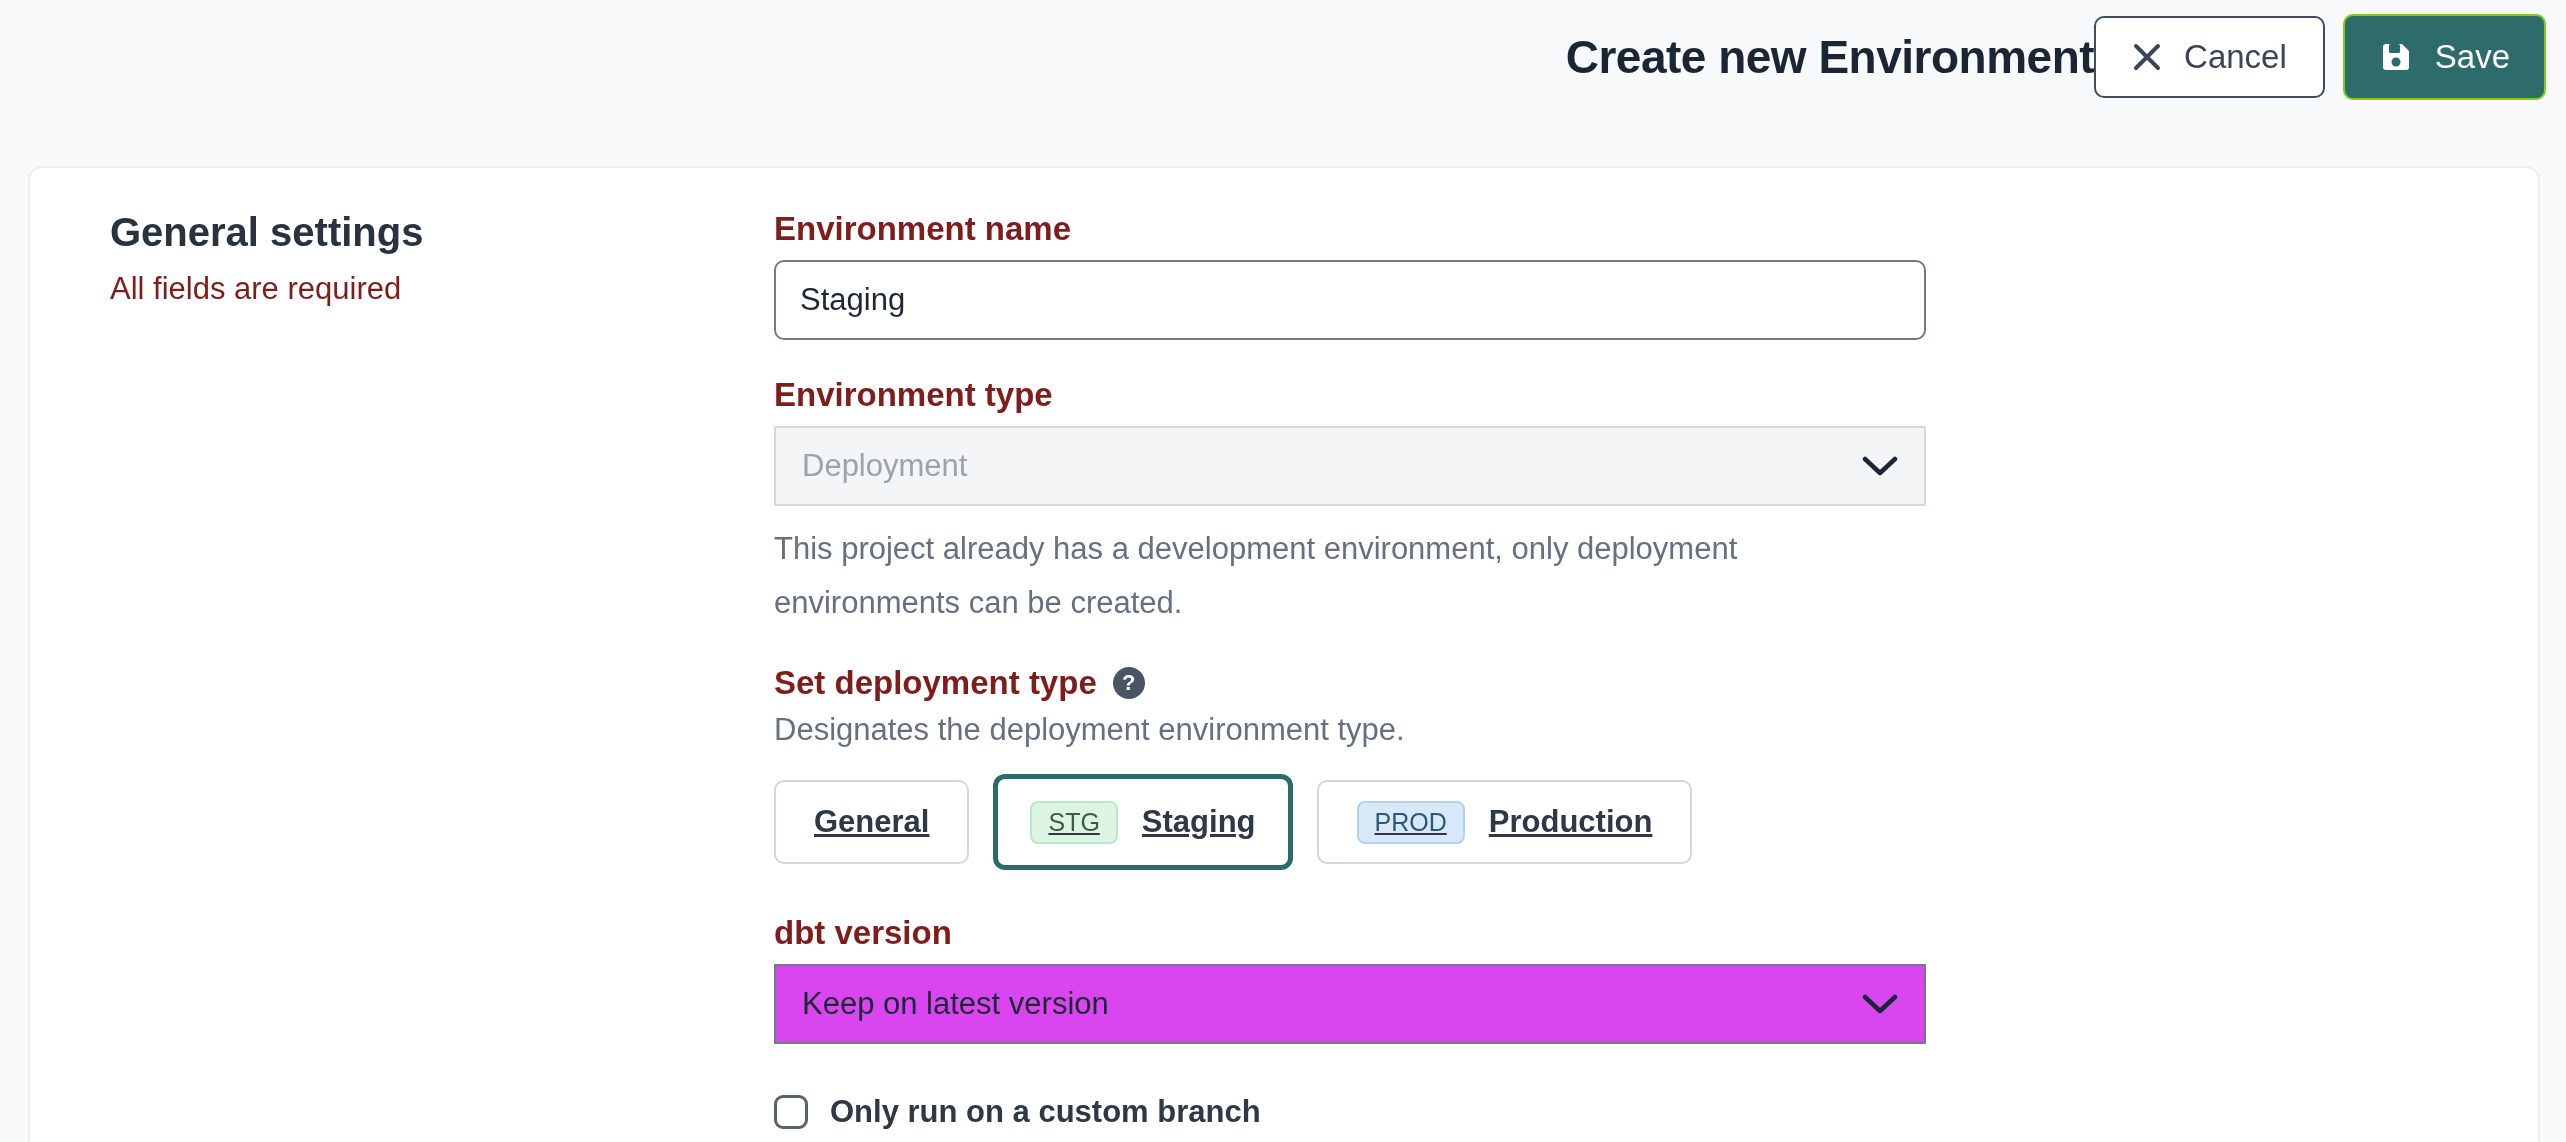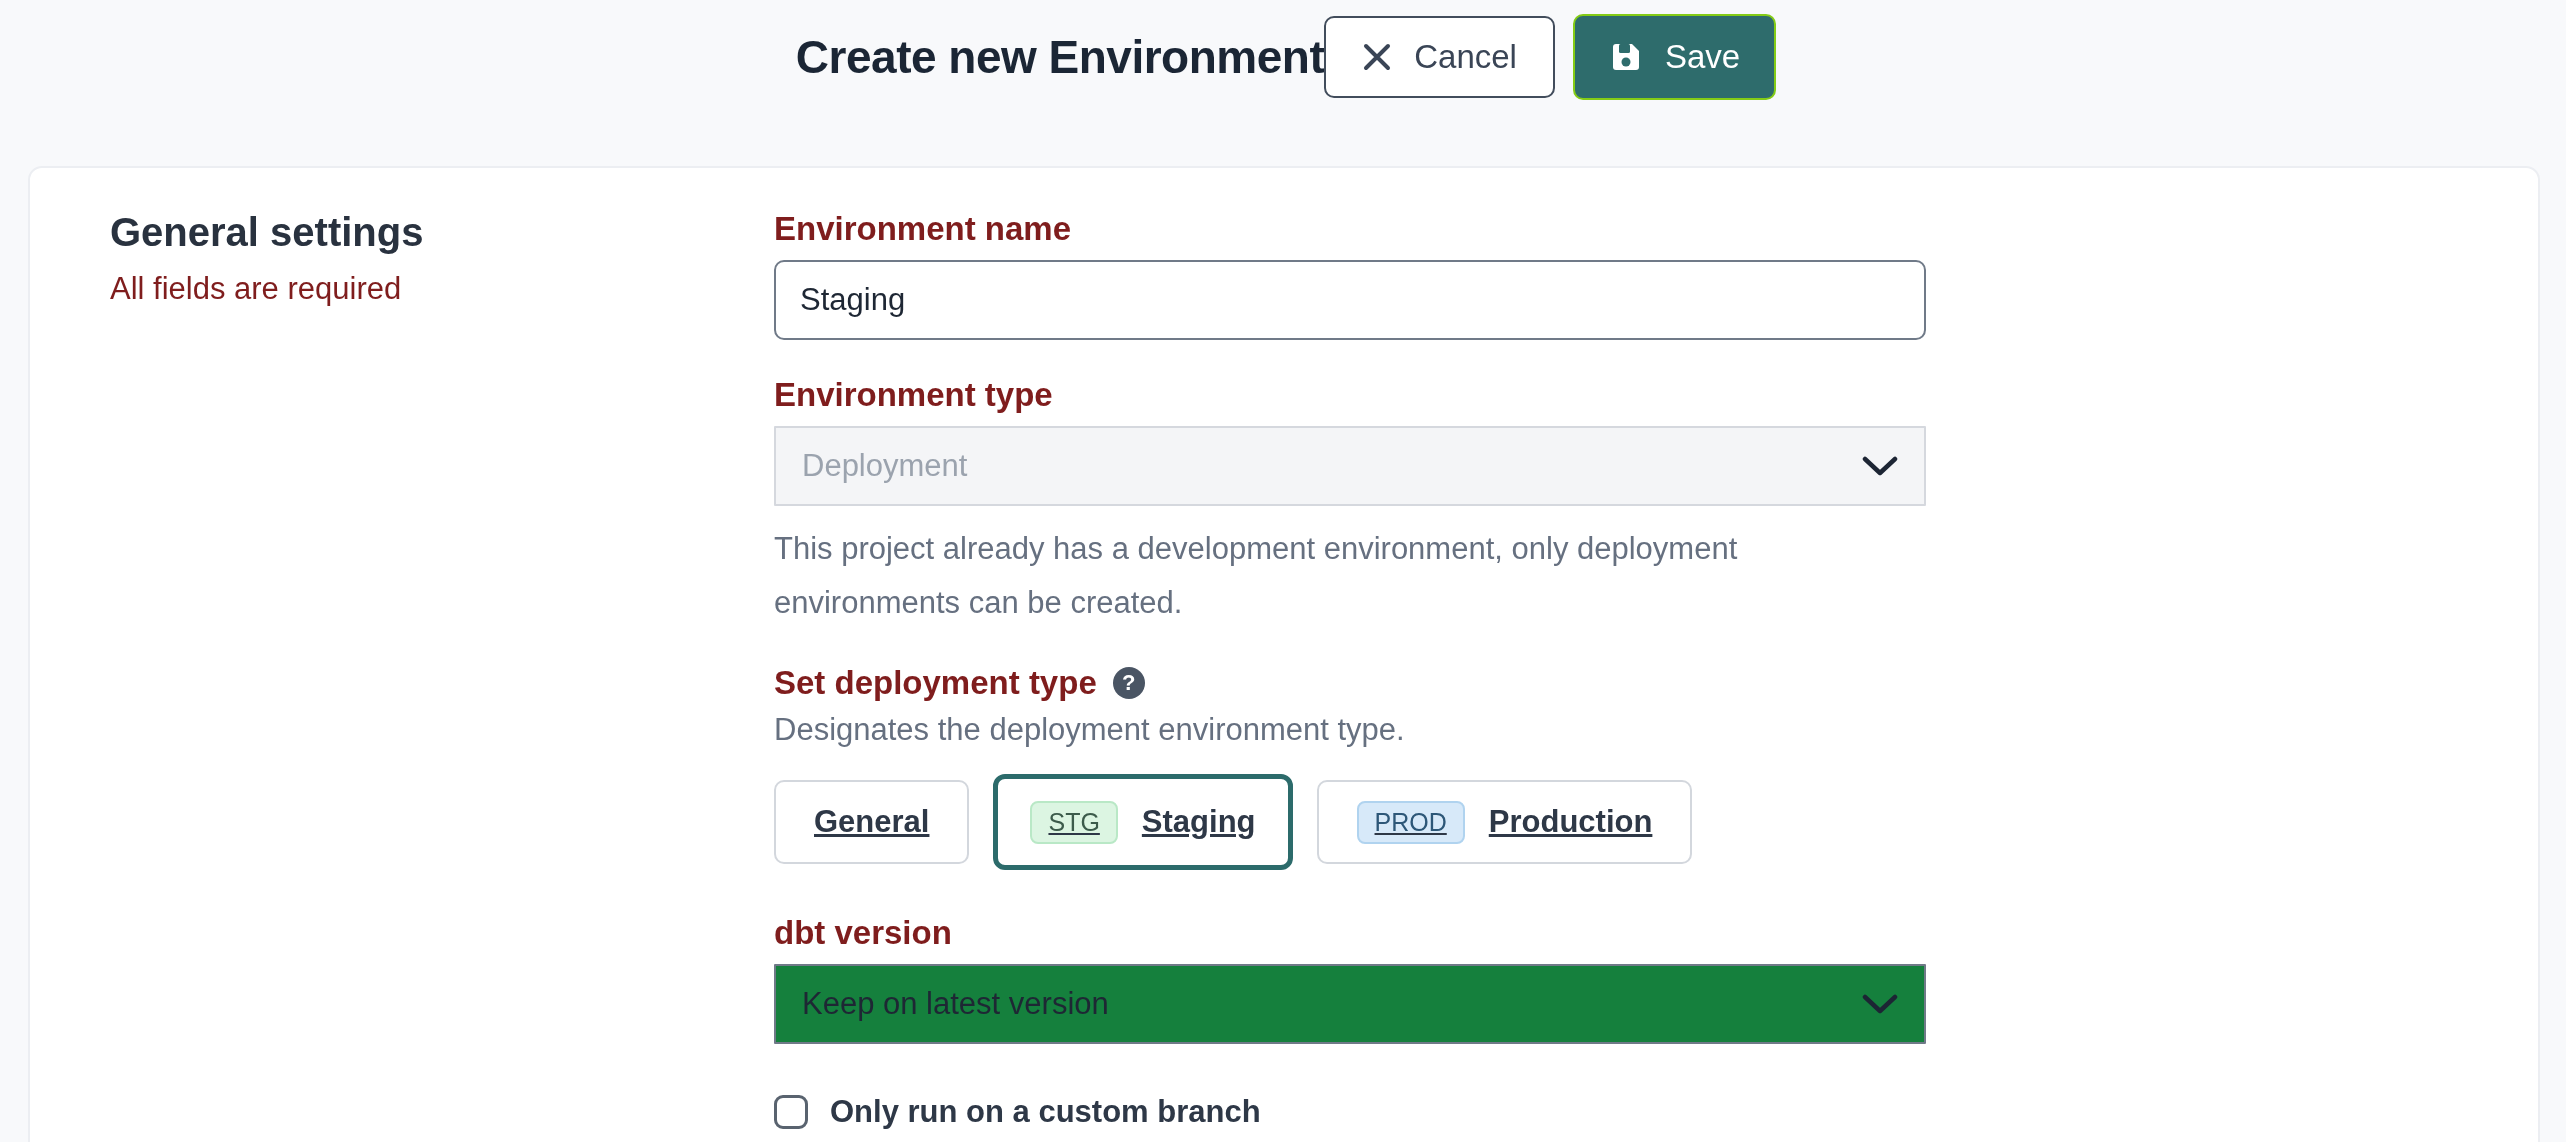--- a/index.html
+++ b/index.html
@@ -8,21 +8,21 @@
     background: #F8F9FB;
     font-family: "Liberation Sans", sans-serif;
     color: #1C2634;
   }
 
   
   .header {
     height: 106px;
     display: flex;
     align-items: center;
-    justify-content: center;
+    justify-content: flex-end;
     padding: 8px 20px 0 26px;
   }
   .page-title {
     font-size: 46px;
     font-weight: 700;
     letter-spacing: -0.5px;
     color: #1B2635;
   }
   .header-actions { display: flex; align-items: center; gap: 18px; }
   .btn {
@@ -100,21 +100,21 @@
     font-size: 31px;
     cursor: pointer;
   }
   .select-disabled {
     background: #F4F5F7;
     border: 2px solid #D5D8DE;
     color: #9BA3AE;
     cursor: default;
   }
   .select-enabled {
-    background: #15803d;
+    background: #d946ef;
     border: 2px solid #707A88;
     color: #1E2734;
   }
   .chevron { flex: none; margin-left: 20px; }
 
   .field-block-type { margin-top: 36px; }
   .helper-text {
     font-size: 31px;
     line-height: 54px;
     color: #667080;

